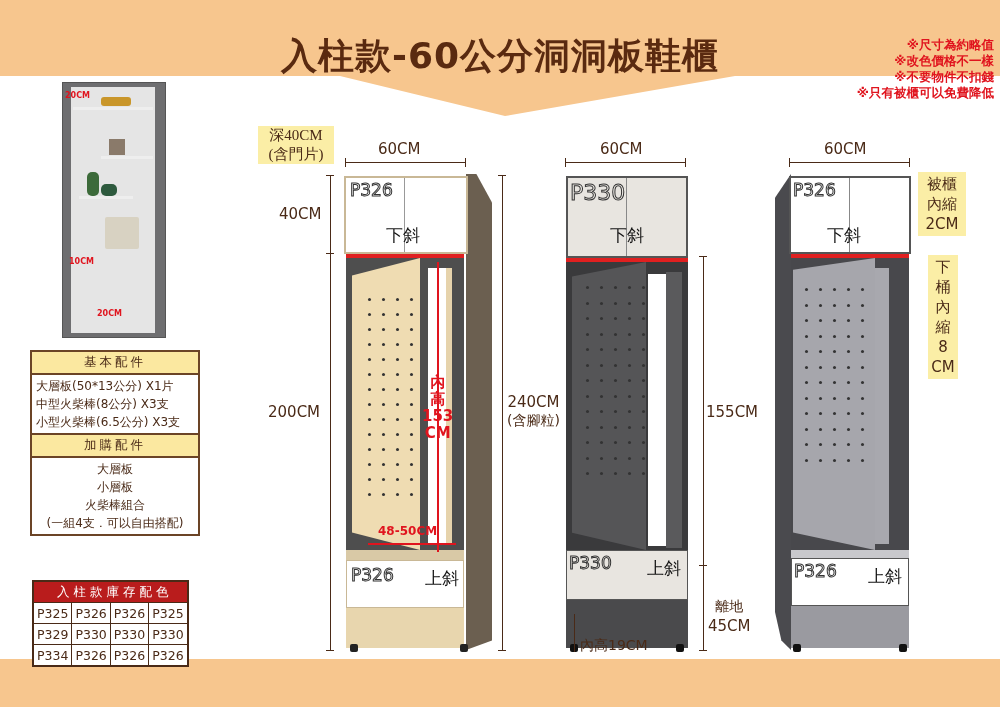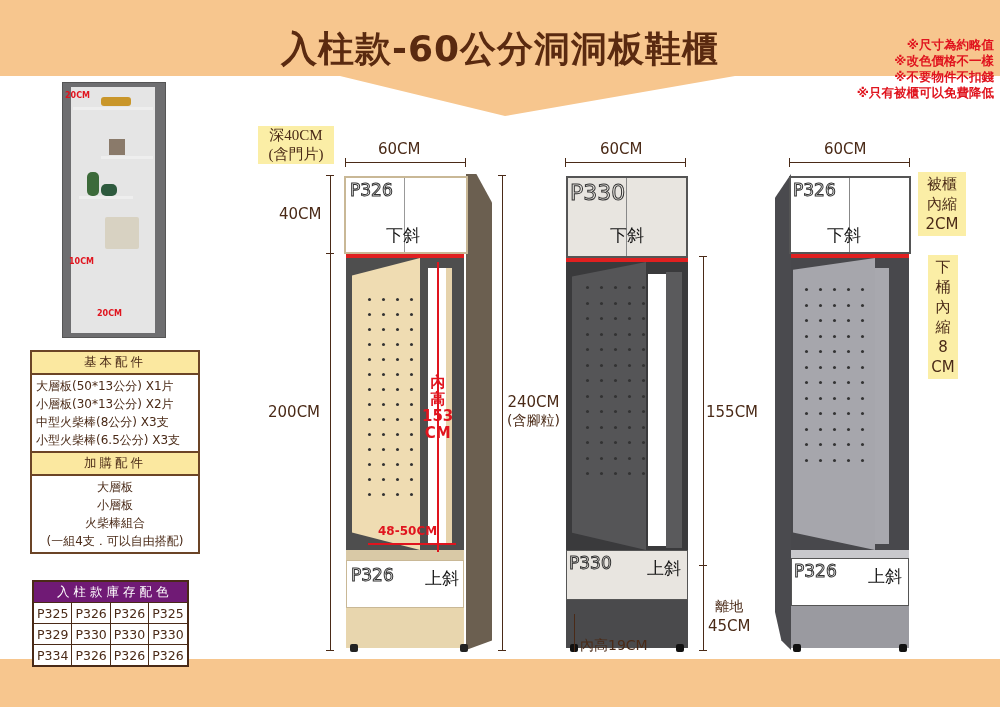--- a/index.html
+++ b/index.html
@@ -1,36 +1,36 @@
 <!DOCTYPE html>
 <html><head>
 <meta charset="utf-8">
 <style>
   html,body{margin:0;padding:0;}
   body{width:1000px;height:707px;position:relative;overflow:hidden;background:#fff;font-family:"DejaVu Sans","Liberation Sans",sans-serif;color:#4a2a17;}
   .abs{position:absolute;}
   
   .banner{left:0;top:0;width:1000px;height:76px;background:#f7c68e;}
   .chevron{left:340px;top:76px;width:0;height:0;border-left:165px solid transparent;border-right:230px solid transparent;border-top:40px solid #f7c68e;}
-  .title{left:260px;top:25px;width:480px;text-align:center;font-size:36px;font-weight:bold;color:#5a2a10;letter-spacing:1px;}
+  .title{left:260px;top:32px;width:480px;text-align:center;font-size:36px;font-weight:bold;color:#5a2a10;letter-spacing:1px;}
   .notes{right:6px;top:37px;text-align:right;font-size:12.5px;line-height:16px;font-weight:bold;color:#e0141e;}
   .footer{left:0;top:659px;width:1000px;height:48px;background:#f7c68e;}
   
   .photo{left:62px;top:82px;width:102px;height:254px;background:#6e6e70;border:1px solid #555;}
   .photo .inner{position:absolute;left:8px;top:4px;width:84px;height:246px;background:#e5e5e5;}
   .shelf{position:absolute;height:3px;background:#eee;}
   .plabel{position:absolute;font-size:8px;color:#e0141e;font-weight:bold;}
   
   .box{left:30px;border:2px solid #6b4426;background:#fff;}
   .box .hd{background:#fbe8a0;text-align:center;font-size:12.5px;padding:2px 18px;border-bottom:2px solid #6b4426;letter-spacing:3px;}
   .box .ln{font-size:12px;line-height:18px;padding:0 4px;}
   .box .ctr{text-align:center;}
   .stock{left:32px;top:580px;border:2px solid #4a2a17;border-collapse:collapse;background:#fff;}
   .stock td,.stock th{border:1px solid #4a2a17;font-size:12.5px;text-align:center;padding:1px 3px;height:18px;font-weight:normal;}
-  .stock th.cap{background:#701a75;color:#fff;letter-spacing:4px;padding-left:12px;}
+  .stock th.cap{background:#b91c1c;color:#fff;letter-spacing:4px;padding-left:12px;}
   
   .hline{height:1px;background:#4a2a17;}
   .vline{width:1px;background:#4a2a17;}
   .tick-h{width:8px;height:1px;background:#4a2a17;}
   .dim{font-size:15px;color:#4a2a17;}
   .ybox{background:#fbeea6;font-size:14px;color:#4a2a17;text-align:center;line-height:17px;}
   
   .cab{position:absolute;}
   .top-box{position:absolute;border:2px solid #777;}
   .lbl-code{position:absolute;font-size:17px;color:#fff;-webkit-text-stroke:1px #333;font-weight:normal;}
@@ -67,21 +67,20 @@
     <div class="plabel" style="left:-6px;top:4px;">20CM</div>
     <div class="plabel" style="left:-2px;top:170px;">10CM</div>
     <div class="plabel" style="left:26px;top:222px;">20CM</div>
   </div>
 </div>
 
 <div class="abs box" style="top:350px;width:166px;">
   <div class="hd">基本配件</div>
   <div style="padding:2px 0;border-radius:6px;">
     <div class="ln">大層板(50*13公分) X1片</div>
-    <div class="ln">小層板(30*13公分) X2片</div>
     <div class="ln">中型火柴棒(8公分) X3支</div>
     <div class="ln">小型火柴棒(6.5公分) X3支</div>
   </div>
   <div class="hd" style="border-top:2px solid #6b4426;">加購配件</div>
   <div style="padding:2px 0;">
     <div class="ln ctr">大層板</div>
     <div class="ln ctr">小層板</div>
     <div class="ln ctr">火柴棒組合</div>
     <div class="ln ctr">(一組4支．可以自由搭配)</div>
   </div>

